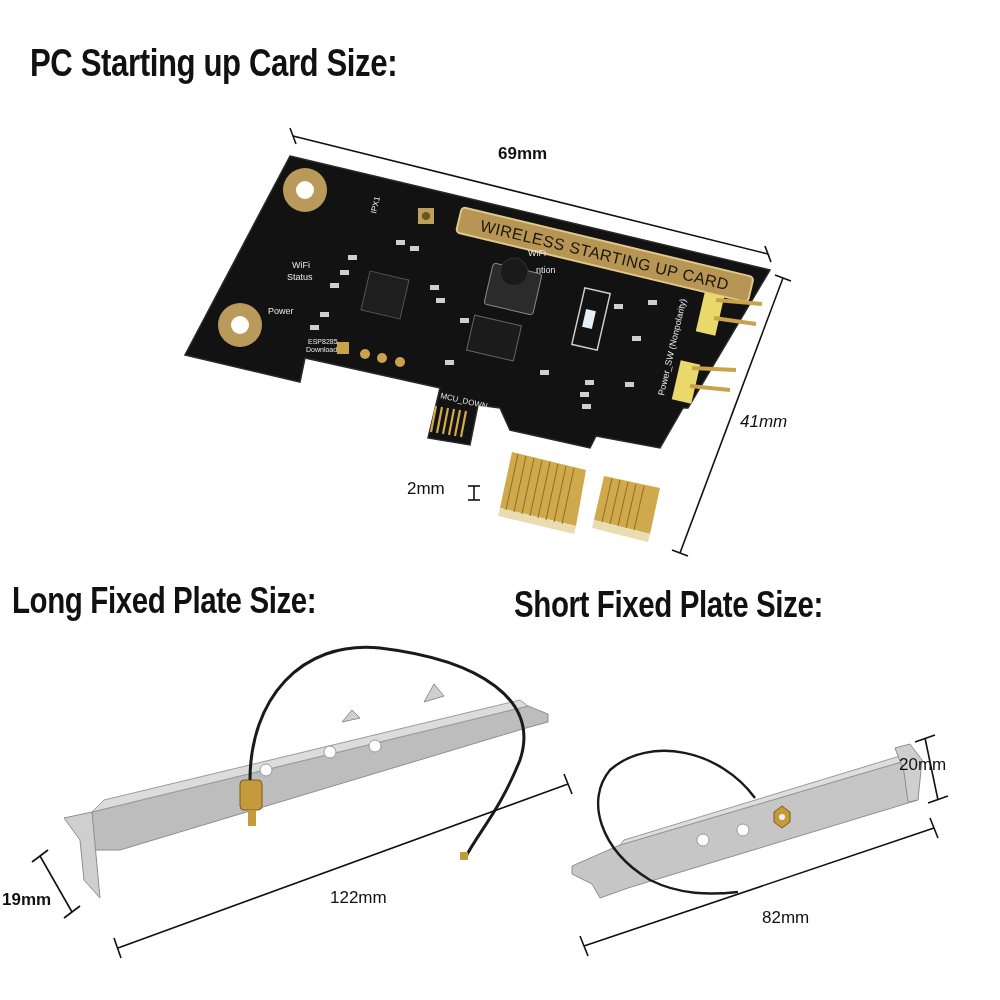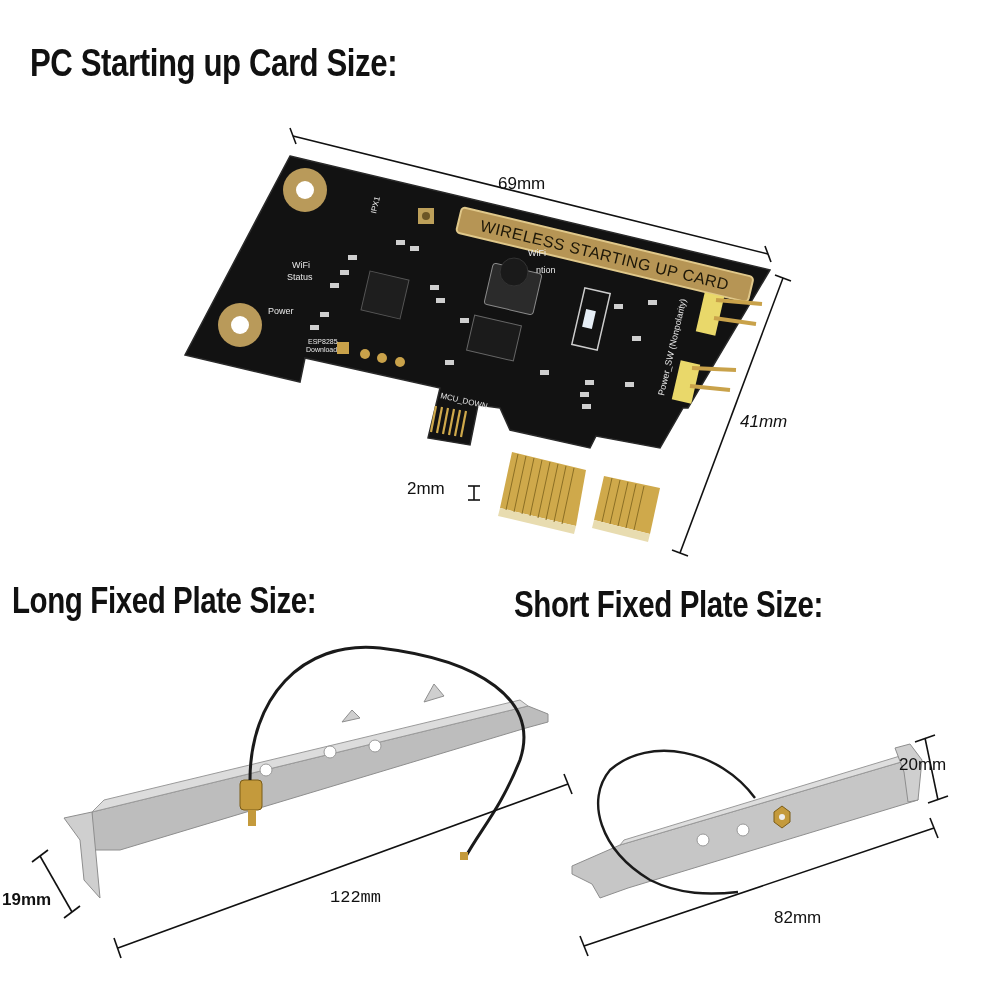--- a/index.html
+++ b/index.html
@@ -203,23 +203,23 @@
     <line x1="580" y1="936" x2="588" y2="956"></line>
     <line x1="930" y1="818" x2="938" y2="838"></line>
   </g>
   <g stroke="#111" stroke-width="1.6">
     <line x1="925" y1="738" x2="938" y2="800"></line>
     <line x1="915" y1="742" x2="935" y2="735"></line>
     <line x1="928" y1="803" x2="948" y2="796"></line>
   </g>
 </svg>
 
-<div class="dim-label" style="left:498px; top:174px;">69mm</div>
+<div class="dim-label" style="left:498px; top:144px;font-weight:bold;">69mm</div>
 <div class="dim-label" style="left:740px; top:412px;font-style:italic;">41mm</div>
 <div class="dim-label" style="left:407px; top:479px;">2mm</div>
 
 <h2 class="heading" id="h-long">Long Fixed Plate Size:</h2>
 <h2 class="heading" id="h-short">Short Fixed Plate Size:</h2>
 
-<div class="dim-label" style="left:330px; top:888px;font-family:Liberation Mono, monospace;">122mm</div>
+<div class="dim-label" style="left:330px; top:888px;">122mm</div>
 <div class="dim-label" style="left:2px; top:890px;font-weight:bold;">19mm</div>
-<div class="dim-label" style="left:762px; top:908px;margin-left:12px;">82mm</div>
+<div class="dim-label" style="left:762px; top:908px;">82mm</div>
 <div class="dim-label" style="left:899px; top:755px;">20mm</div>
 
 </body></html>

